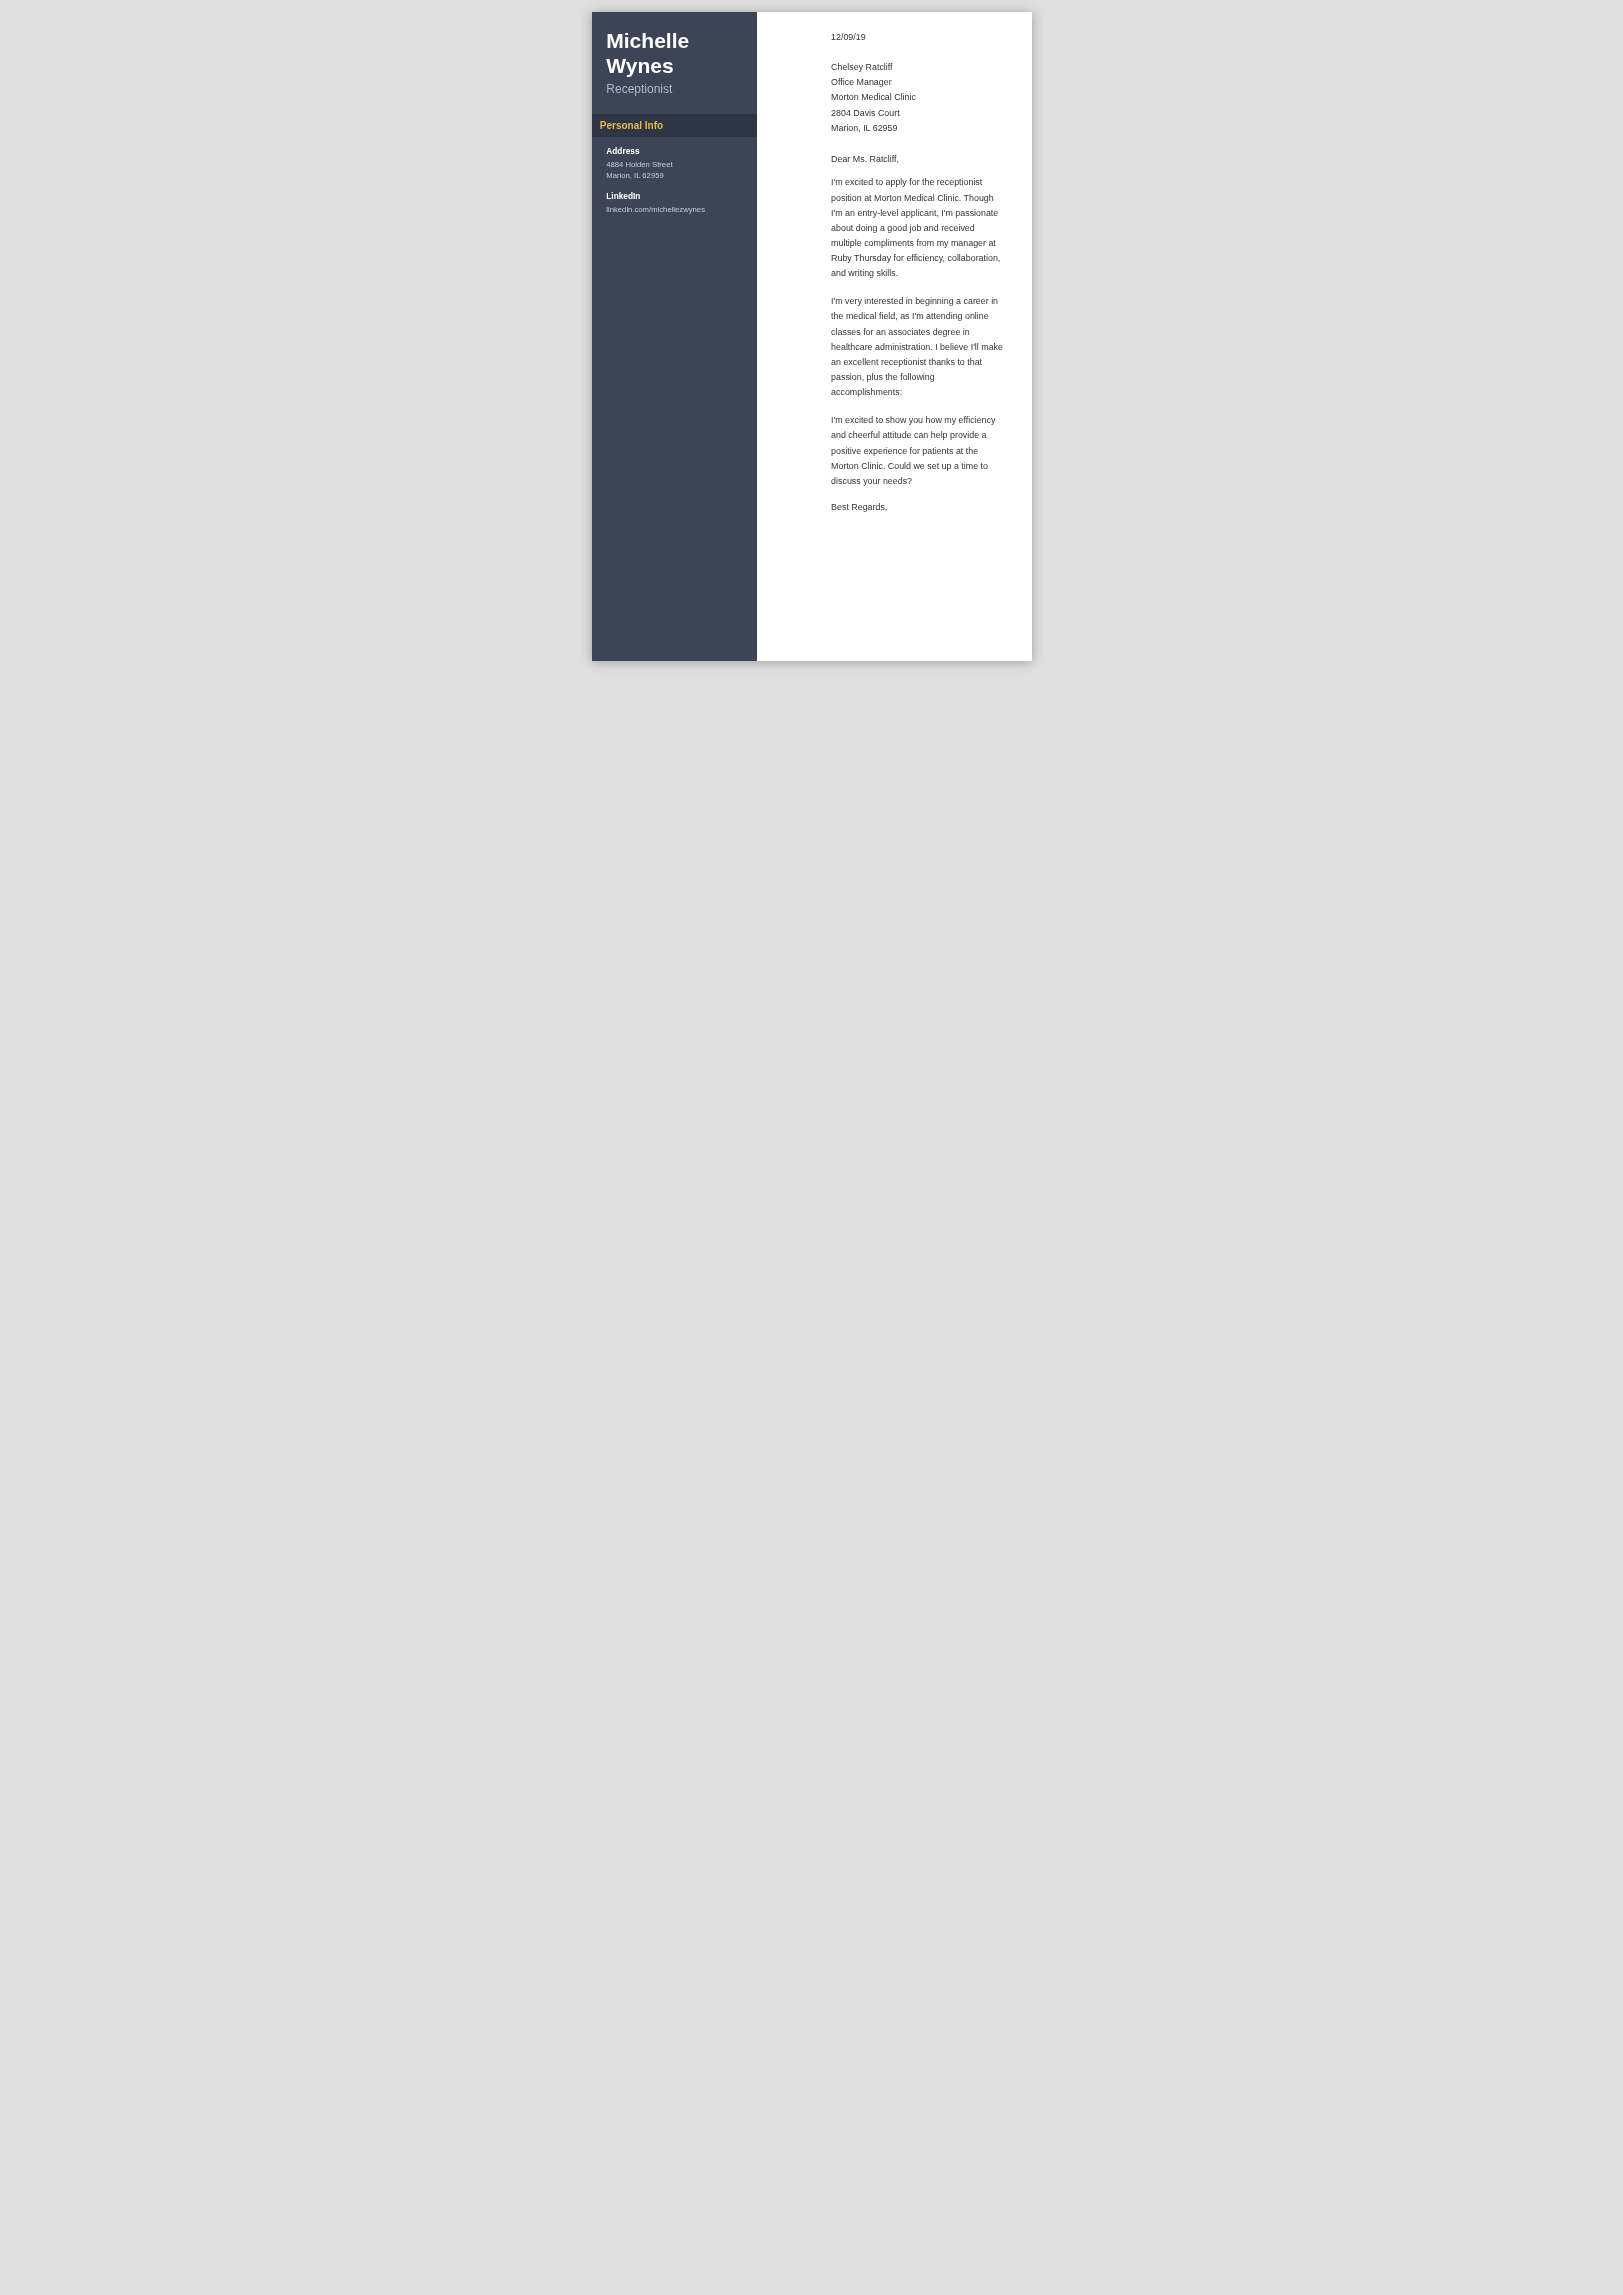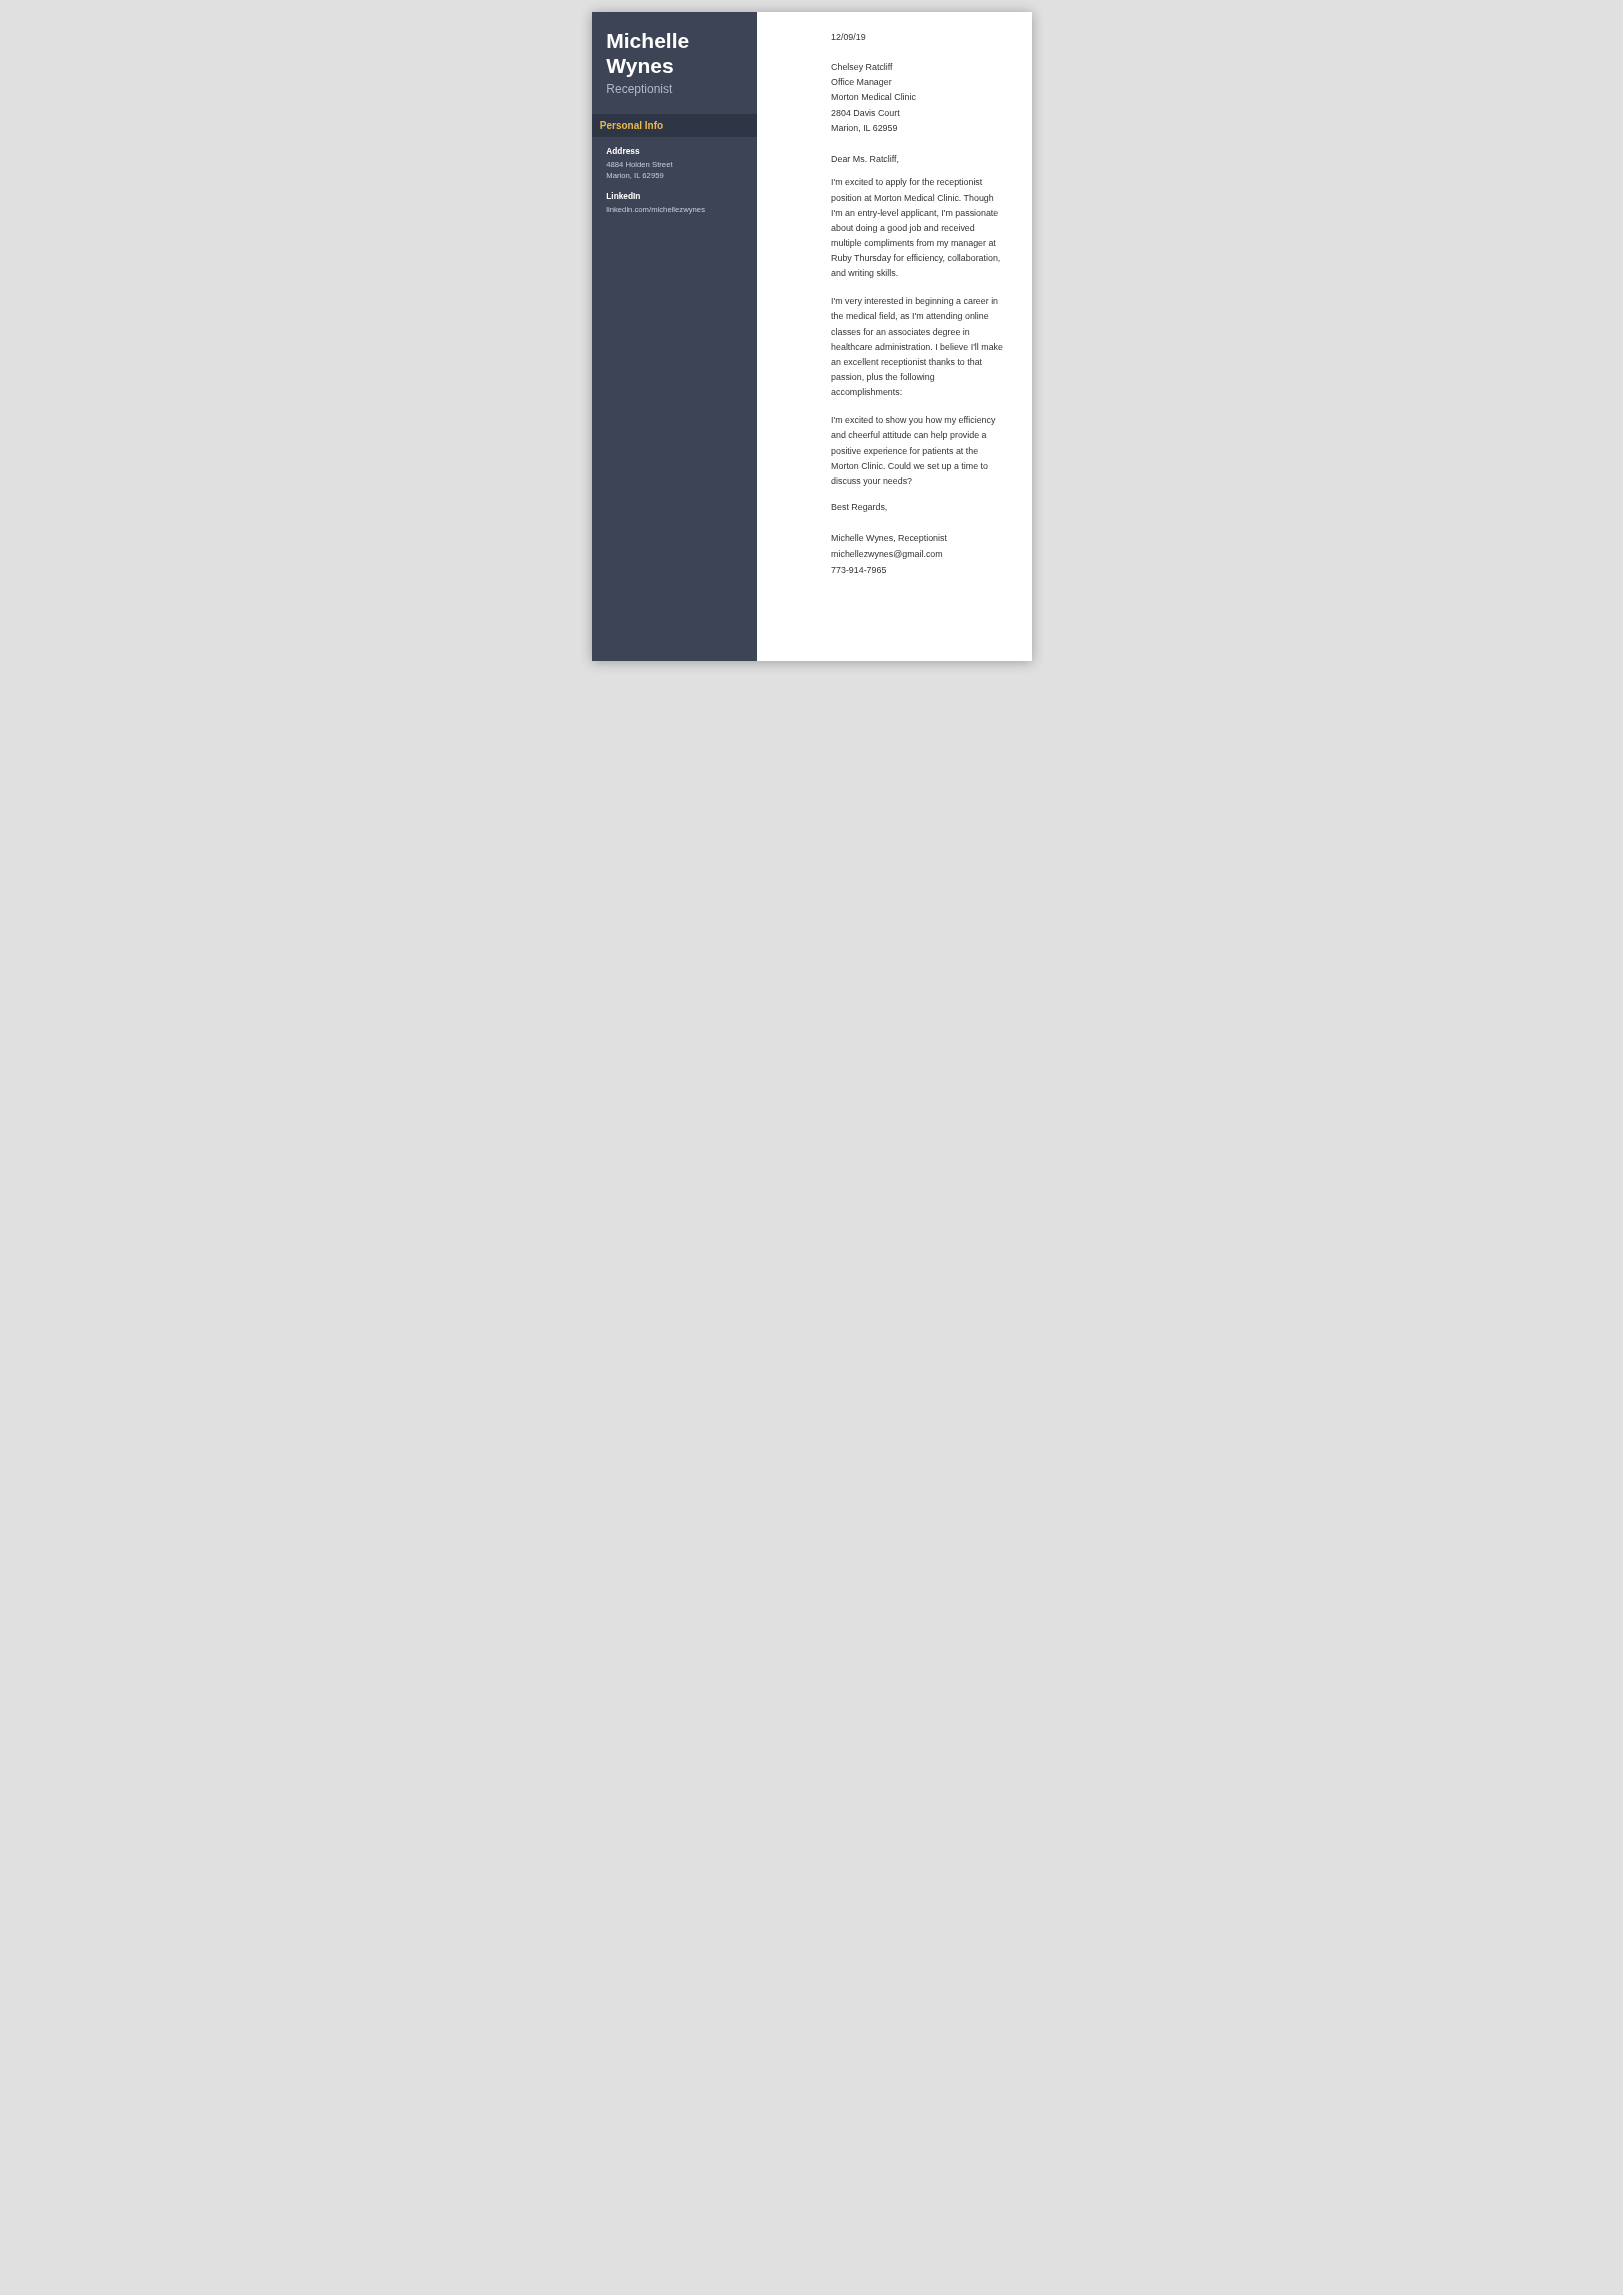--- a/index.html
+++ b/index.html
@@ -180,20 +180,15 @@
     <div class="letter-paragraph">I'm excited to apply for the receptionist position at Morton Medical Clinic. Though I'm an entry-level applicant, I'm passionate about doing a good job and received multiple compliments from my manager at Ruby Thursday for efficiency, collaboration, and writing skills.</div>
 
     <div class="letter-paragraph">
       <span>I'm very interested in beginning a career in the medical field, as I'm attending online classes for an associates degree in healthcare administration. I believe I'll make an excellent receptionist thanks to that passion, plus the following accomplishments:</span>
     </div>
 
     <div class="letter-paragraph">I'm excited to show you how my efficiency and cheerful attitude can help provide a positive experience for patients at the Morton Clinic. Could we set up a time to discuss your needs?</div>
 
     <div class="closing">Best Regards,</div>
 
-    <div class="signature-block">
-      <p>Michelle Wynes, Receptionist</p>
-      <p>michellezwynes@gmail.com</p>
-      <p>773-914-7965</p>
-    </div>
   </div>
 </div>
 
 
 </body></html>

